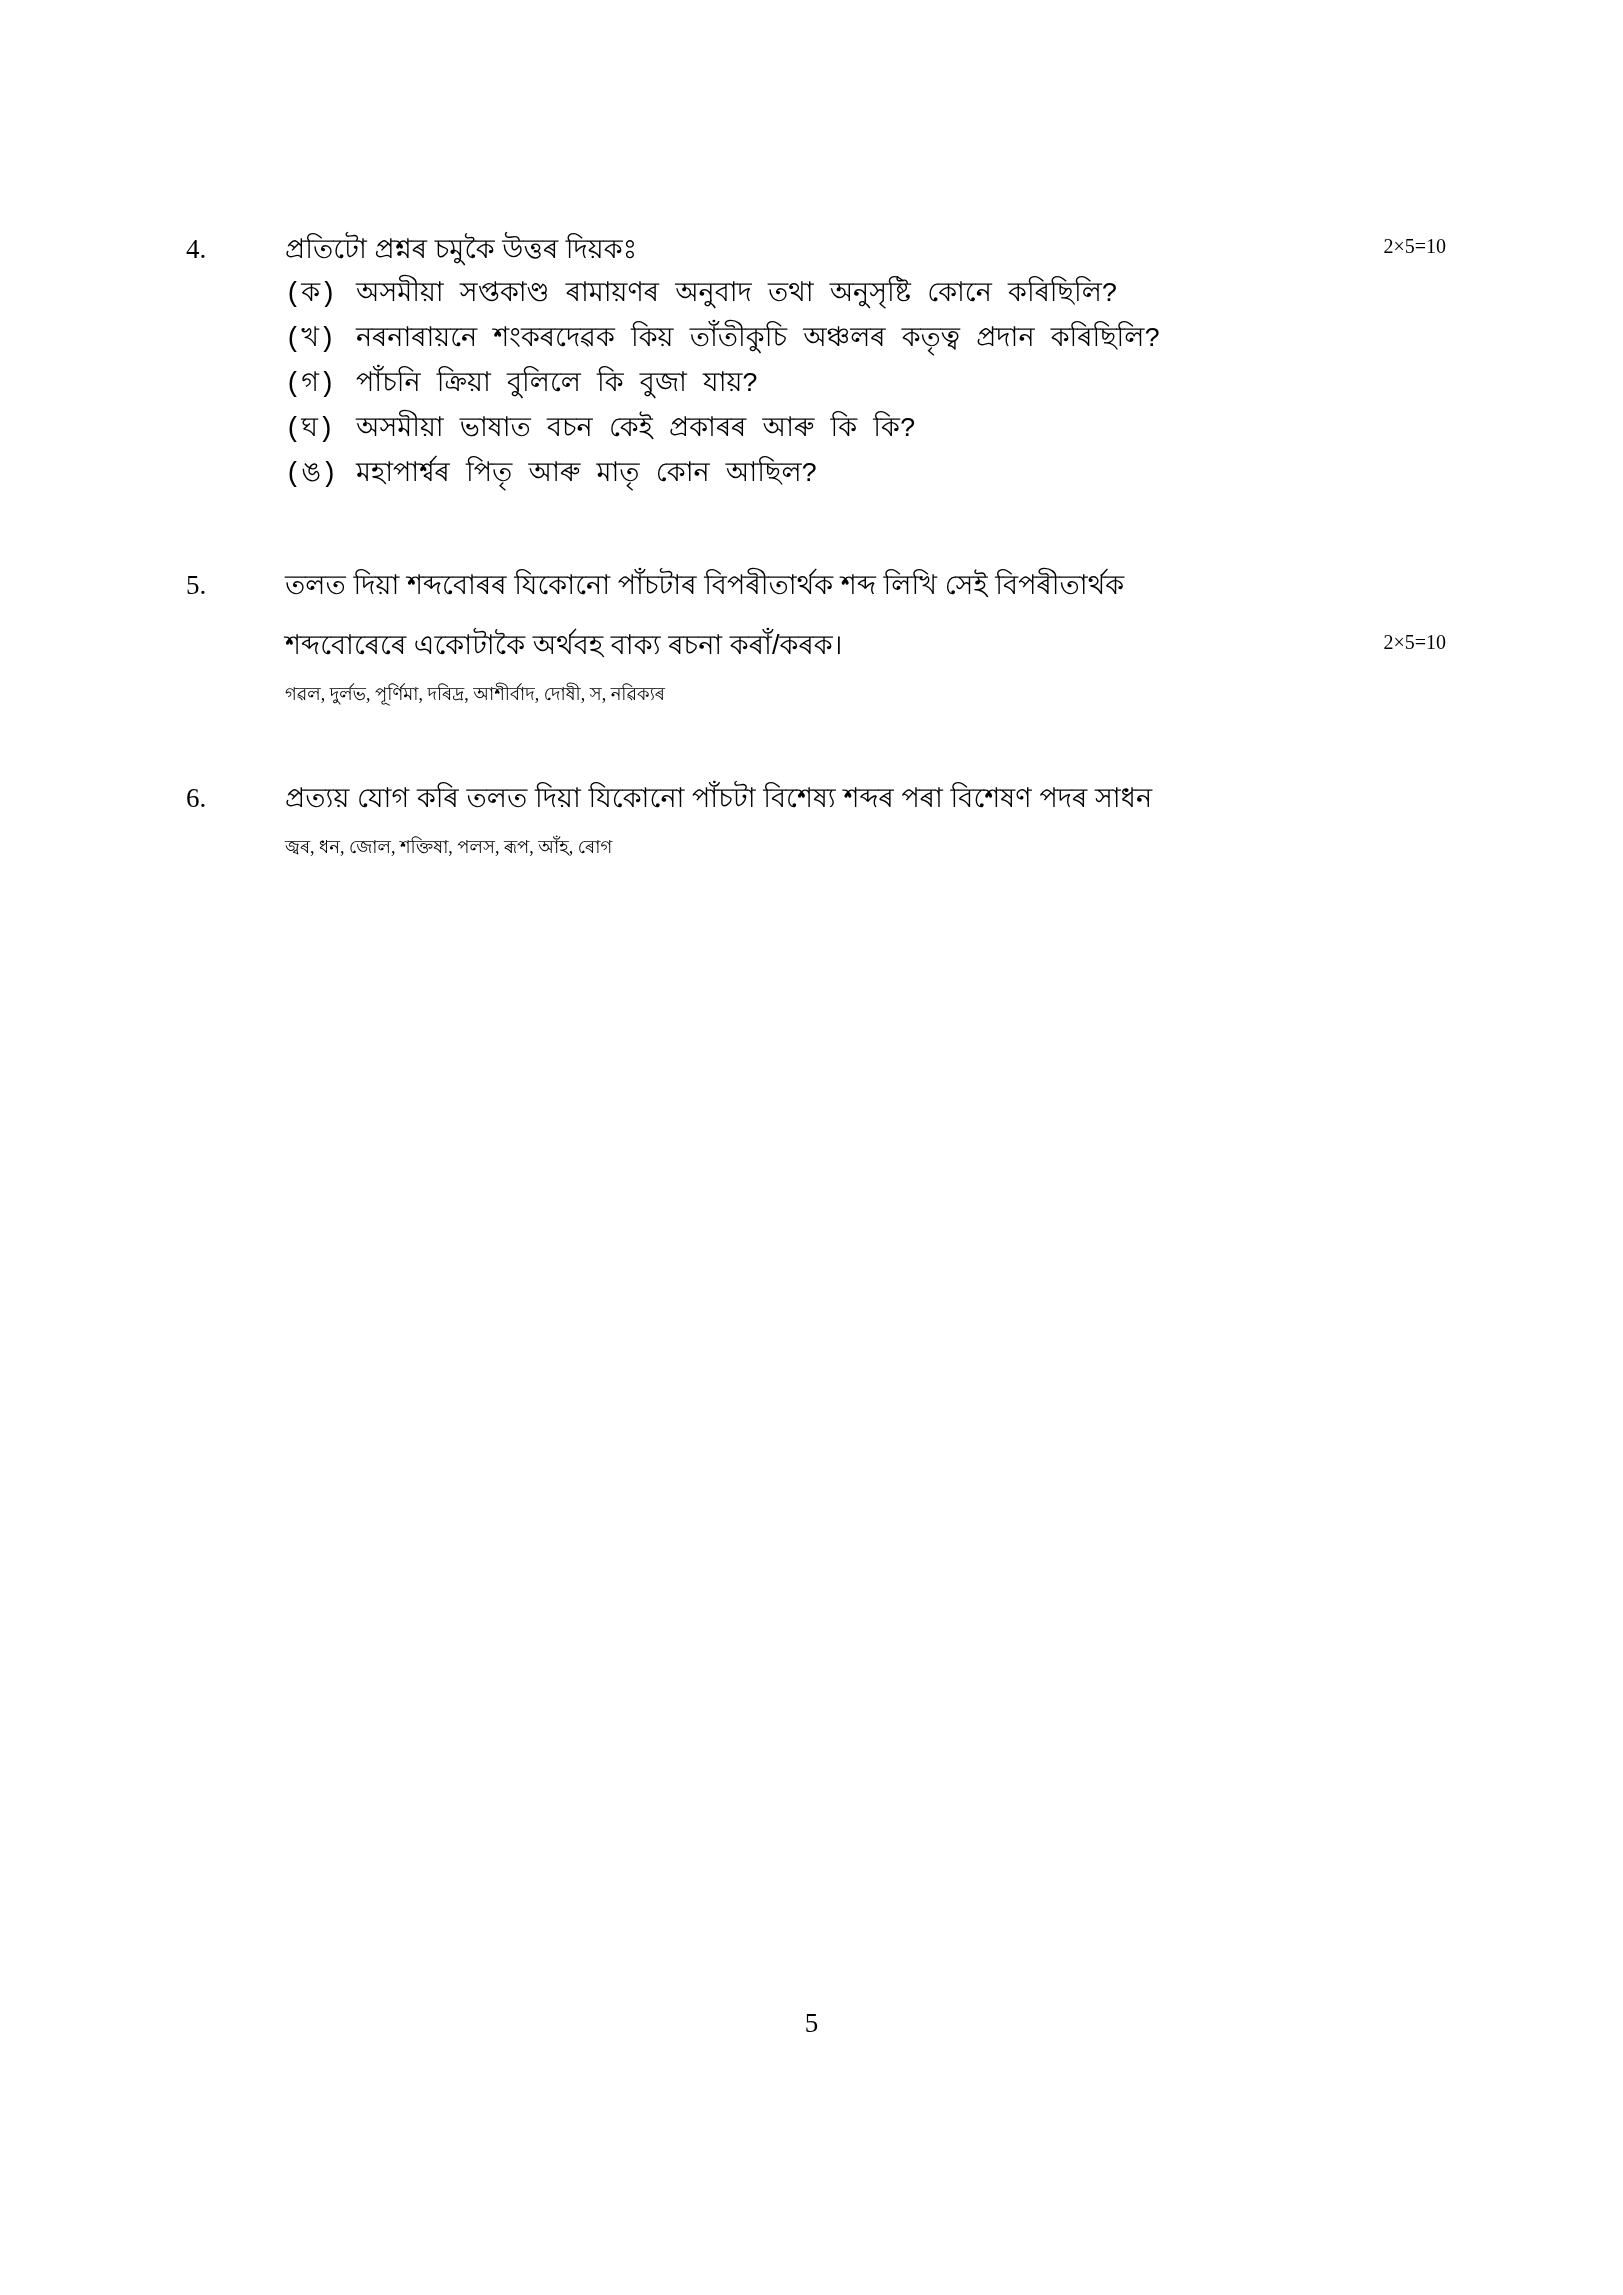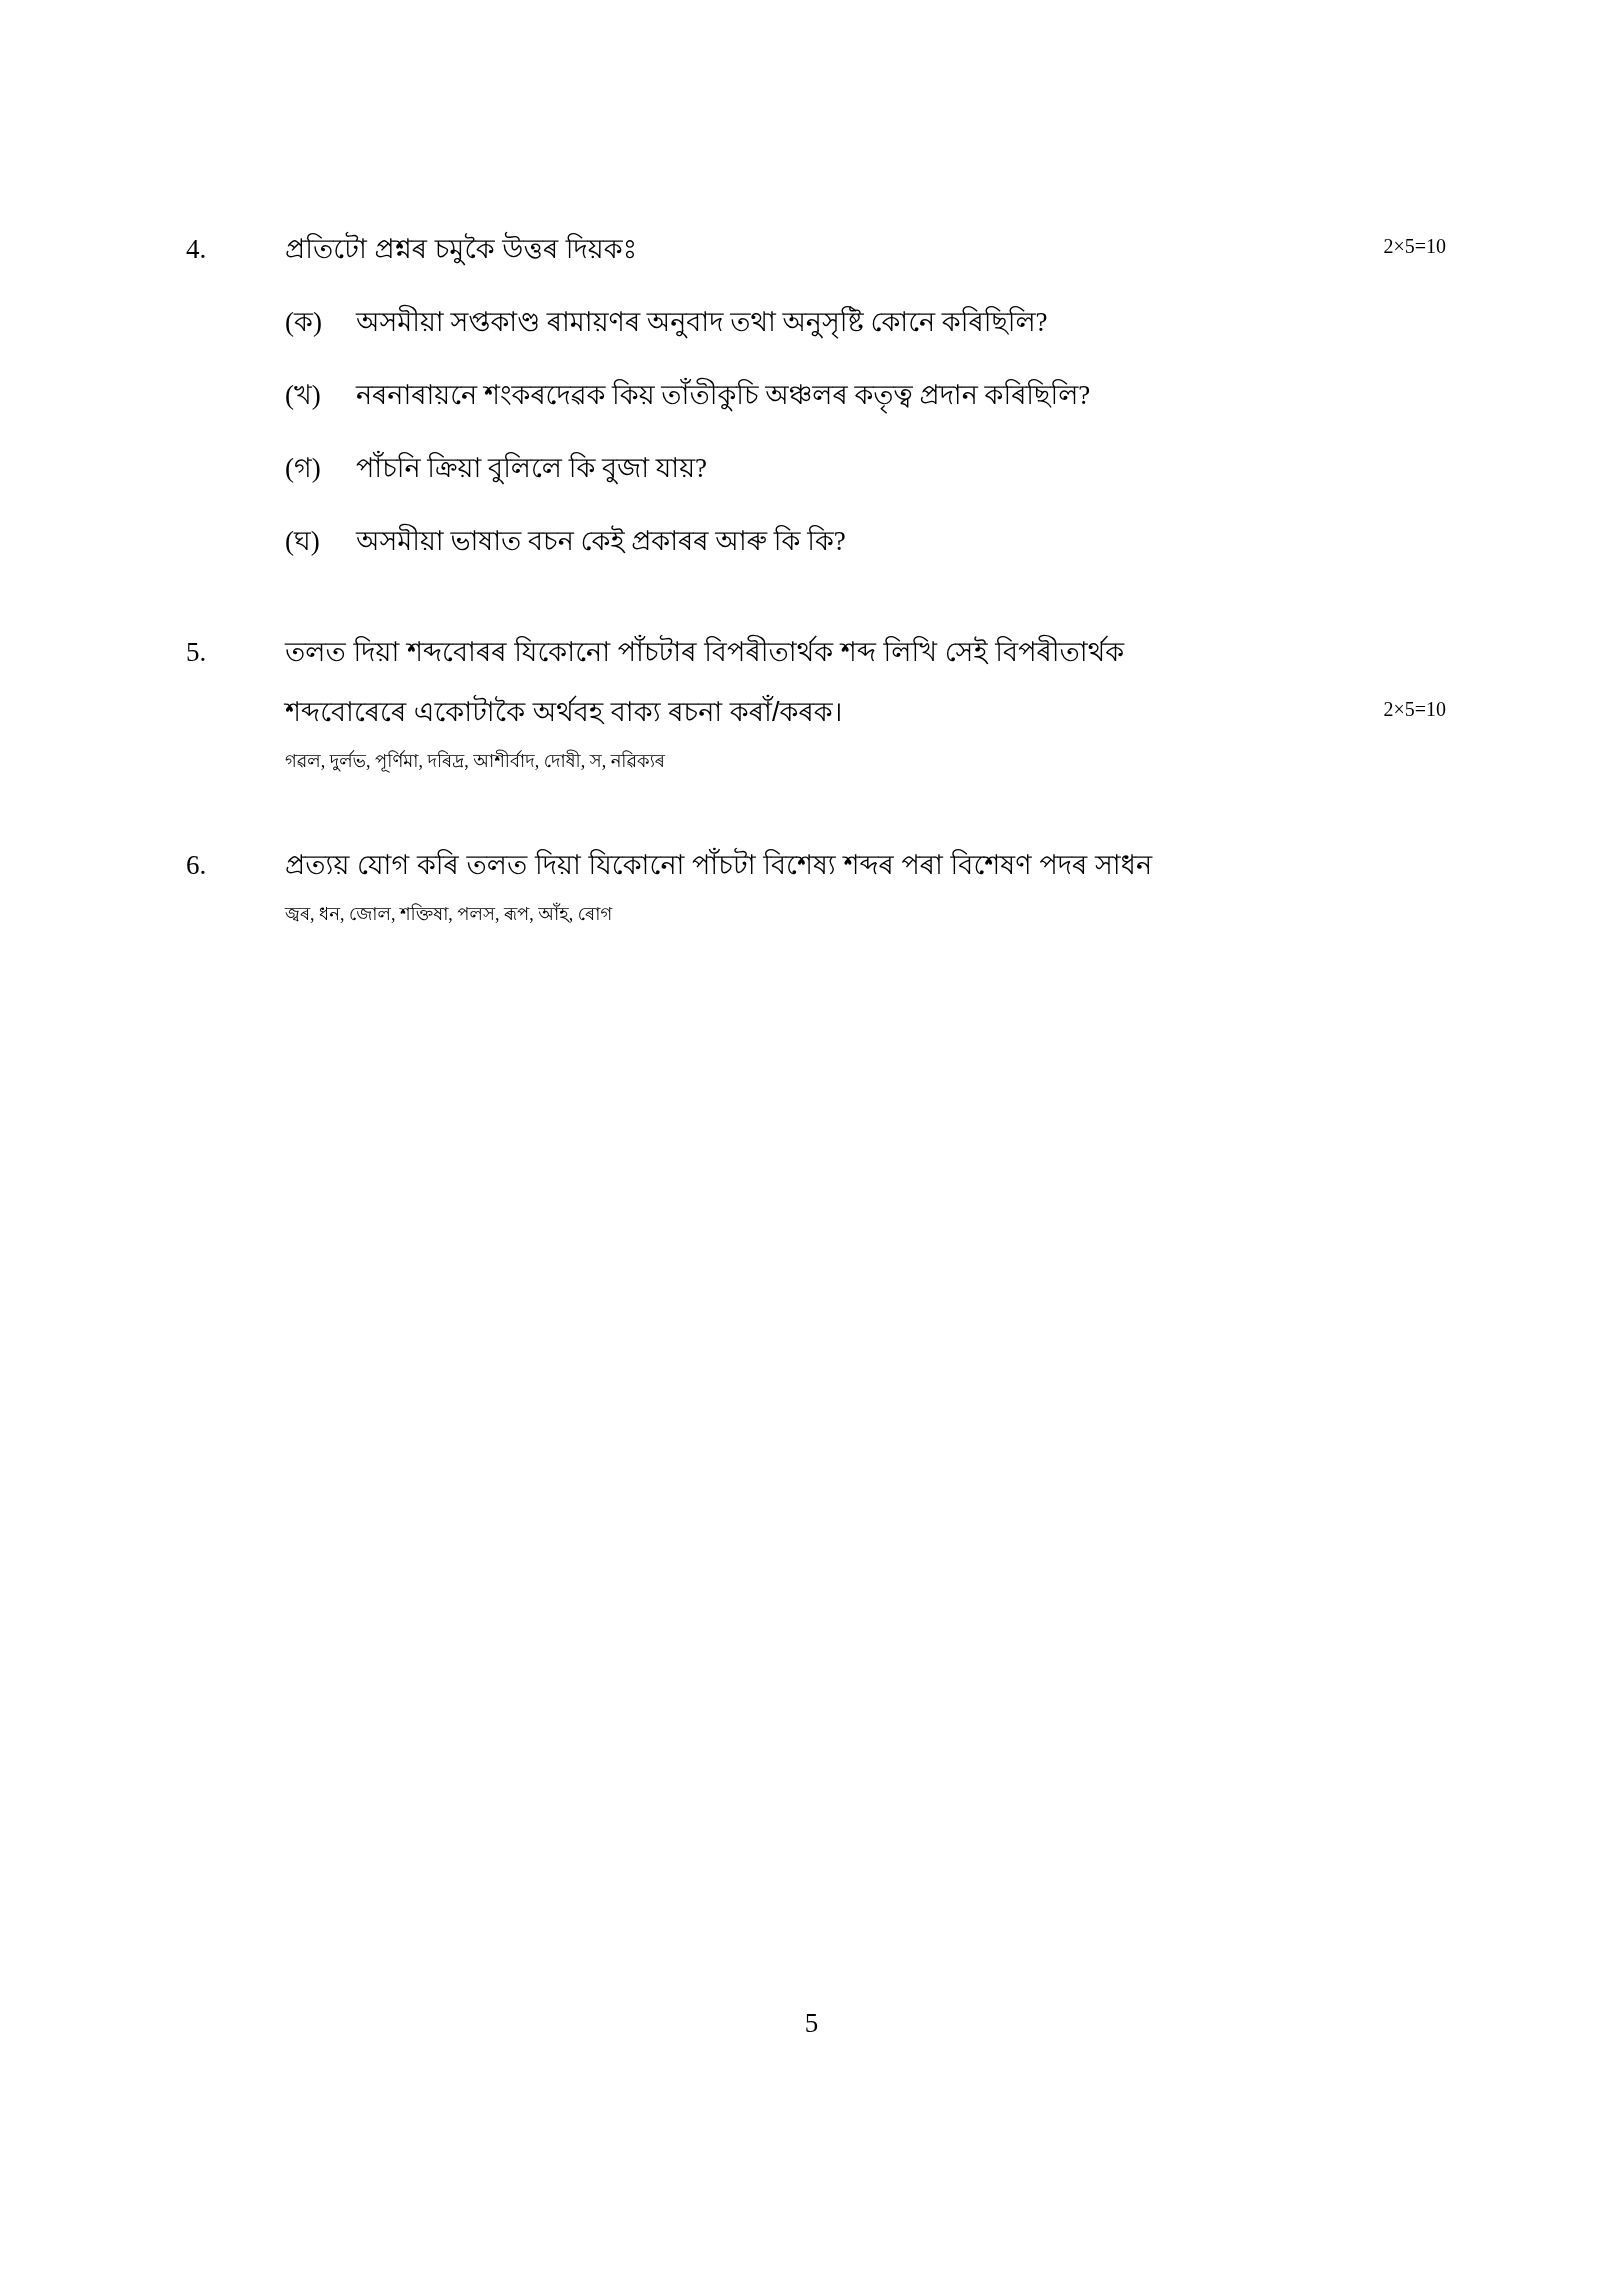--- a/index.html
+++ b/index.html
@@ -73,24 +73,25 @@
   }
 
   
   .sublist {
     margin: 0;
     padding: 0;
     list-style: none;
   }
   .subitem {
     position: relative;
-    margin-top: 46px;
-    font-size: 27px;
-    line-height: 1.0;
-    white-space: nowrap;
+    margin-top: 18px;
+    font-size: 27px;
+    line-height: 1.0;
+    white-space: nowrap;
+    font-family: Liberation Mono, monospace;
   }
   .sub-label {
     display: inline-block;
     width: 71px;
     font-size: 27px;
   }
   .sub-text {
     display: inline-block;
     font-size: 27px;
   }
@@ -149,20 +150,23 @@
           </li>
           <li class="subitem">
             <span class="sub-label">(খ)</span><span class="sub-text">নৰনাৰায়নে শংকৰদেৱক কিয় তাঁতীকুচি অঞ্চলৰ কতৃত্ব প্ৰদান কৰিছিলি?</span>
           </li>
           <li class="subitem">
             <span class="sub-label">(গ)</span><span class="sub-text">পাঁচনি ক্ৰিয়া বুলিলে কি বুজা যায়?</span>
           </li>
           <li class="subitem">
             <span class="sub-label">(ঘ)</span><span class="sub-text">অসমীয়া ভাষাত বচন কেই প্ৰকাৰৰ আৰু কি কি?</span>
           </li>
+          <li class="subitem">
+            <span class="sub-label">(ঙ)</span><span class="sub-text">মহাপাৰ্শ্বৰ পিতৃ আৰু মাতৃ কোন আছিল?</span>
+          </li>
         </ul>
       </div>
     </div>
 
     <div class="gap-q5"></div>
 
     <div class="qblock">
       <div class="q-num">5.</div>
       <div class="q-body">
         <div class="wrapline">

